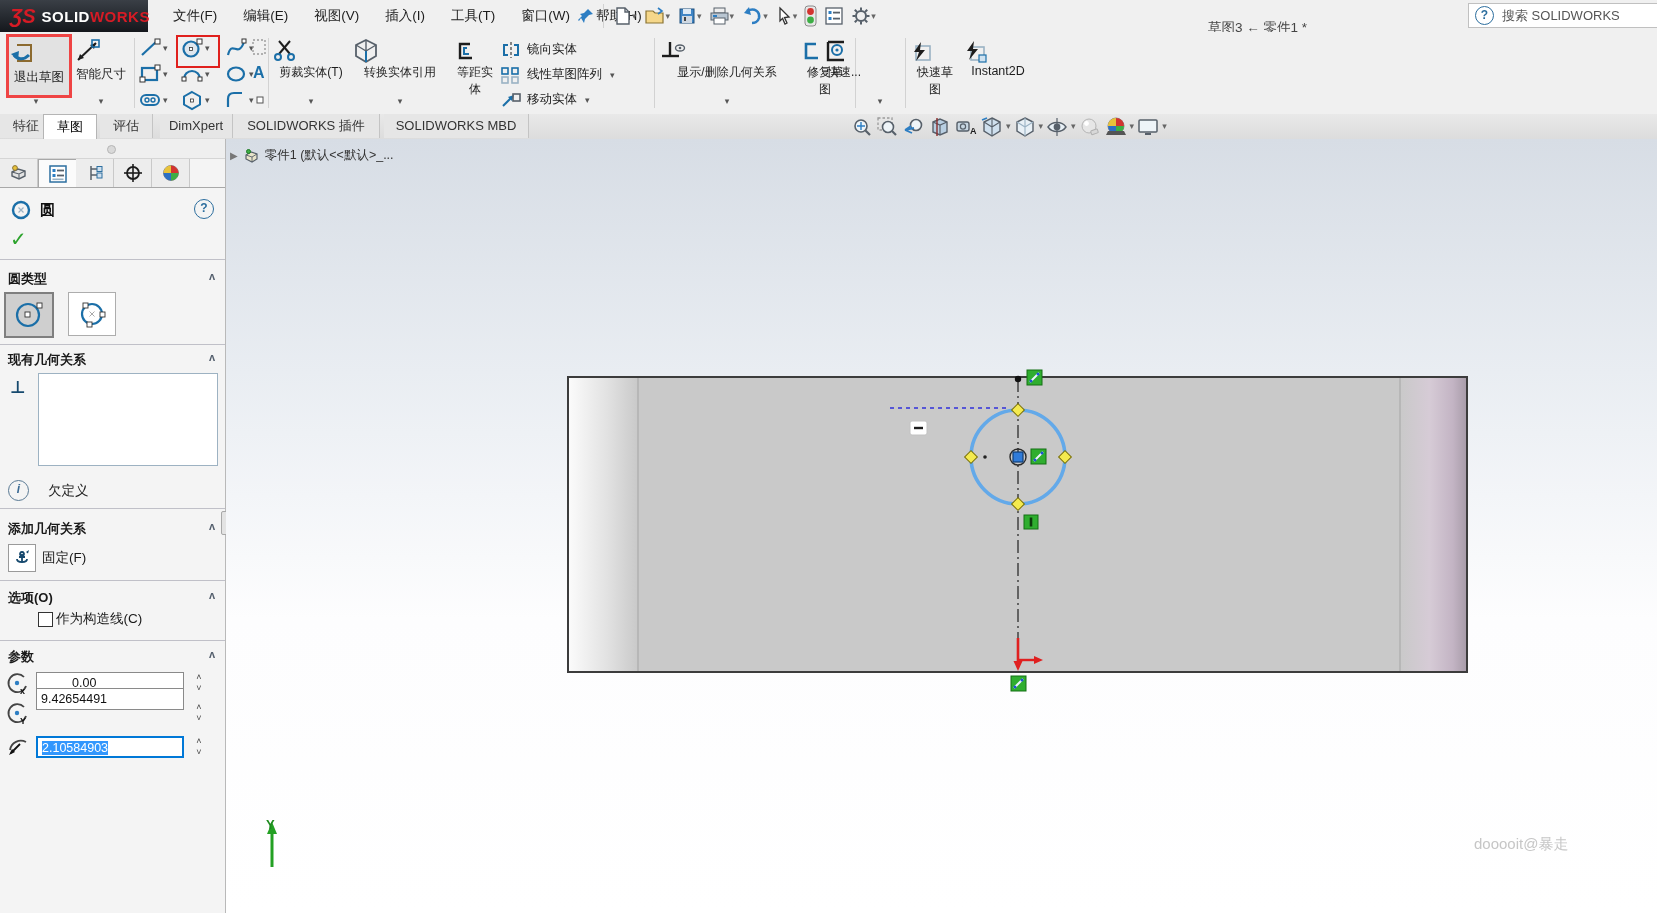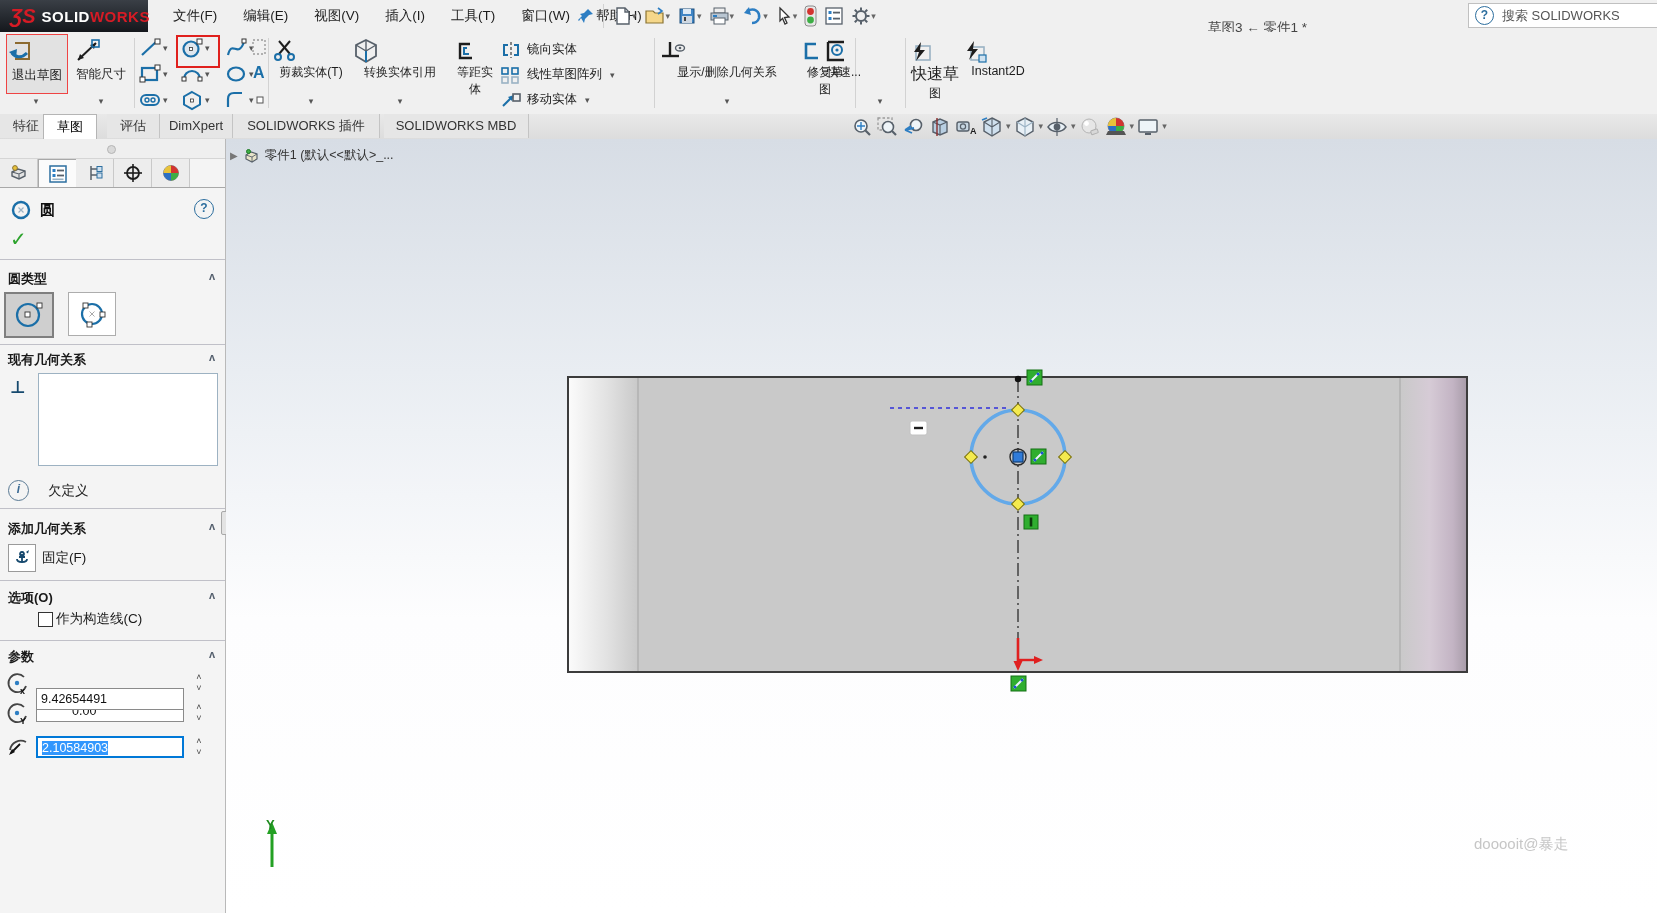--- a/index.html
+++ b/index.html
@@ -28,21 +28,21 @@
                 font-size:12px;text-align:center;line-height:16px;margin-right:8px;flex:none;}
   
   #ribbon{position:absolute;left:0;top:32px;width:1657px;height:82px;background:#f0f0f0;border-bottom:1px solid #d5d5d5;}
   .rib-sep{position:absolute;top:6px;width:1px;height:70px;background:#d2d2d2;}
   .rib-lbl{font-size:12.5px;color:#1d1d1d;white-space:nowrap;text-align:center;}
   .rib-caret{text-align:center;color:#555;font-size:9px;}
   .cell-caret{font-size:9px;color:#555;margin-left:1px;}
   .grid-row{display:flex;align-items:center;height:26px;}
   .grid-cell{display:flex;align-items:center;width:38px;}
   #redbox{position:absolute;left:176px;top:3px;width:40px;height:29px;border:2px solid #e0201d;background:transparent;}
-  .tool-pressed{background:#e2e2e2;border:1px solid #ef4444;}
+  .tool-pressed{background:#e2e2e2;border:3px solid #ef4444;}
   
   #tabbar{position:absolute;left:0;top:114px;width:1657px;height:25px;background:linear-gradient(180deg,#e9e9e9,#dcdcdc);border-bottom:1px solid #cfcfcf;}
   .tab{position:absolute;top:0;height:24px;line-height:24px;text-align:center;font-size:13px;color:#333;
        border-right:1px solid #c4c4c4;background:#e6e6e6;cursor:default;}
   .tab.active{background:#fff;border:1px solid #b5b5b5;border-bottom:1px solid #fff;color:#000;}
   #headsup{position:absolute;left:850px;top:1px;height:23px;display:flex;align-items:center;gap:2px;}
   
   #panel{position:absolute;left:0;top:139px;width:226px;height:774px;background:#f4f4f4;border-right:1px solid #b9b9b9;box-sizing:border-box;}
   .pm-sep{position:absolute;left:0;width:225px;height:1px;background:#c0c0c8;}
   .sec-h{position:absolute;left:8px;font-weight:bold;font-size:13px;color:#1a1a1a;}
@@ -407,40 +407,40 @@
 
     <div class="rib-sep" style="left:905px;"></div>
 
     <div class="abs" style="left:908px;top:8px;width:54px;text-align:center;">
       <div>
         <svg width="26" height="24" viewBox="0 0 26 24">
             <rect x="8" y="6" width="14" height="14" fill="none" stroke="#9ab2c4" stroke-width="1.6"></rect>
             <path d="M13 2 L6 12 L11 12 L8 21 L17 10 L12 10 Z" fill="#1d1d1d"></path>
           </svg>
       </div>
-      <div class="rib-lbl" style="font-size:16px;">快速草</div>
+      <div class="rib-lbl" style="font-size:12px;">快速草</div>
       <div class="rib-lbl" style="font-size:12px;">图</div>
     </div>
 
     <div class="abs" style="left:962px;top:8px;width:72px;text-align:center;">
       <div>
         <svg width="26" height="24" viewBox="0 0 26 24">
             <rect x="9" y="7" width="13" height="13" fill="none" stroke="#9ab2c4" stroke-width="1.6"></rect>
             <path d="M12 1 L5 11 L10 11 L7 20 L16 9 L11 9 Z" fill="#1d1d1d"></path>
             <rect x="17" y="15" width="7" height="7" fill="#cfe2f0" stroke="#1b6fa8" stroke-width="1.2"></rect>
           </svg>
       </div>
       <div class="rib-lbl" style="font-size:12.5px;">Instant2D</div>
     </div>
   </div>
 
   <div id="tabbar">
     <div class="tab" style="left:0;width:52px;">特征</div>
     <div class="tab active" style="left:43px;width:52px;">草图</div>
-    <div class="tab" style="left:107px;width:52px;">评估</div>
+    <div class="tab" style="left:100px;width:52px;">评估</div>
     <div class="tab" style="left:160px;width:72px;">DimXpert</div>
     <div class="tab" style="left:233px;width:146px;">SOLIDWORKS 插件</div>
     <div class="tab" style="left:384px;width:144px;">SOLIDWORKS MBD</div>
 
     <div id="headsup">
       <span>
           <svg width="24" height="22" viewBox="0 0 24 22">
             <circle cx="11" cy="10" r="6" fill="#eef4f8" stroke="#57606a" stroke-width="1.6"></circle>
             <line x1="15.5" y1="14.5" x2="20" y2="19" stroke="#57606a" stroke-width="2.2"></line>
             <path d="M11 6 v8 M7 10 h8" stroke="#2d7ec3" stroke-width="1.4"></path>
@@ -631,21 +631,21 @@
     <div class="sec-h" style="top:509px;">参数</div>
     <div class="sec-ch" style="top:509px;">ʌ</div>
 
     <div class="abs" style="left:6px;top:533px;">
       <svg width="24" height="24" viewBox="0 0 24 24">
           <path d="M18 5 A9 9 0 1 0 20 14" fill="none" stroke="#444" stroke-width="1.8"></path>
           <circle cx="11" cy="11" r="2.2" fill="#2d7ec3"></circle>
           <text x="14" y="22" font-size="9" font-weight="bold" fill="#111">x</text>
         </svg>
       </div>
-    <div class="pfield" style="top:561px;padding-left:35px;">0.00</div>
+    <div class="pfield" style="top:533px;padding-left:35px;">0.00</div>
     <div class="spin" style="top:532px;">
         <span>˄</span>
         <span>˅</span>
       </div>
 
     <div class="abs" style="left:6px;top:563px;">
       <svg width="24" height="24" viewBox="0 0 24 24">
           <path d="M18 5 A9 9 0 1 0 20 14" fill="none" stroke="#444" stroke-width="1.8"></path>
           <circle cx="11" cy="11" r="2.2" fill="#2d7ec3"></circle>
           <text x="14" y="22" font-size="9" font-weight="bold" fill="#111">Y</text>

